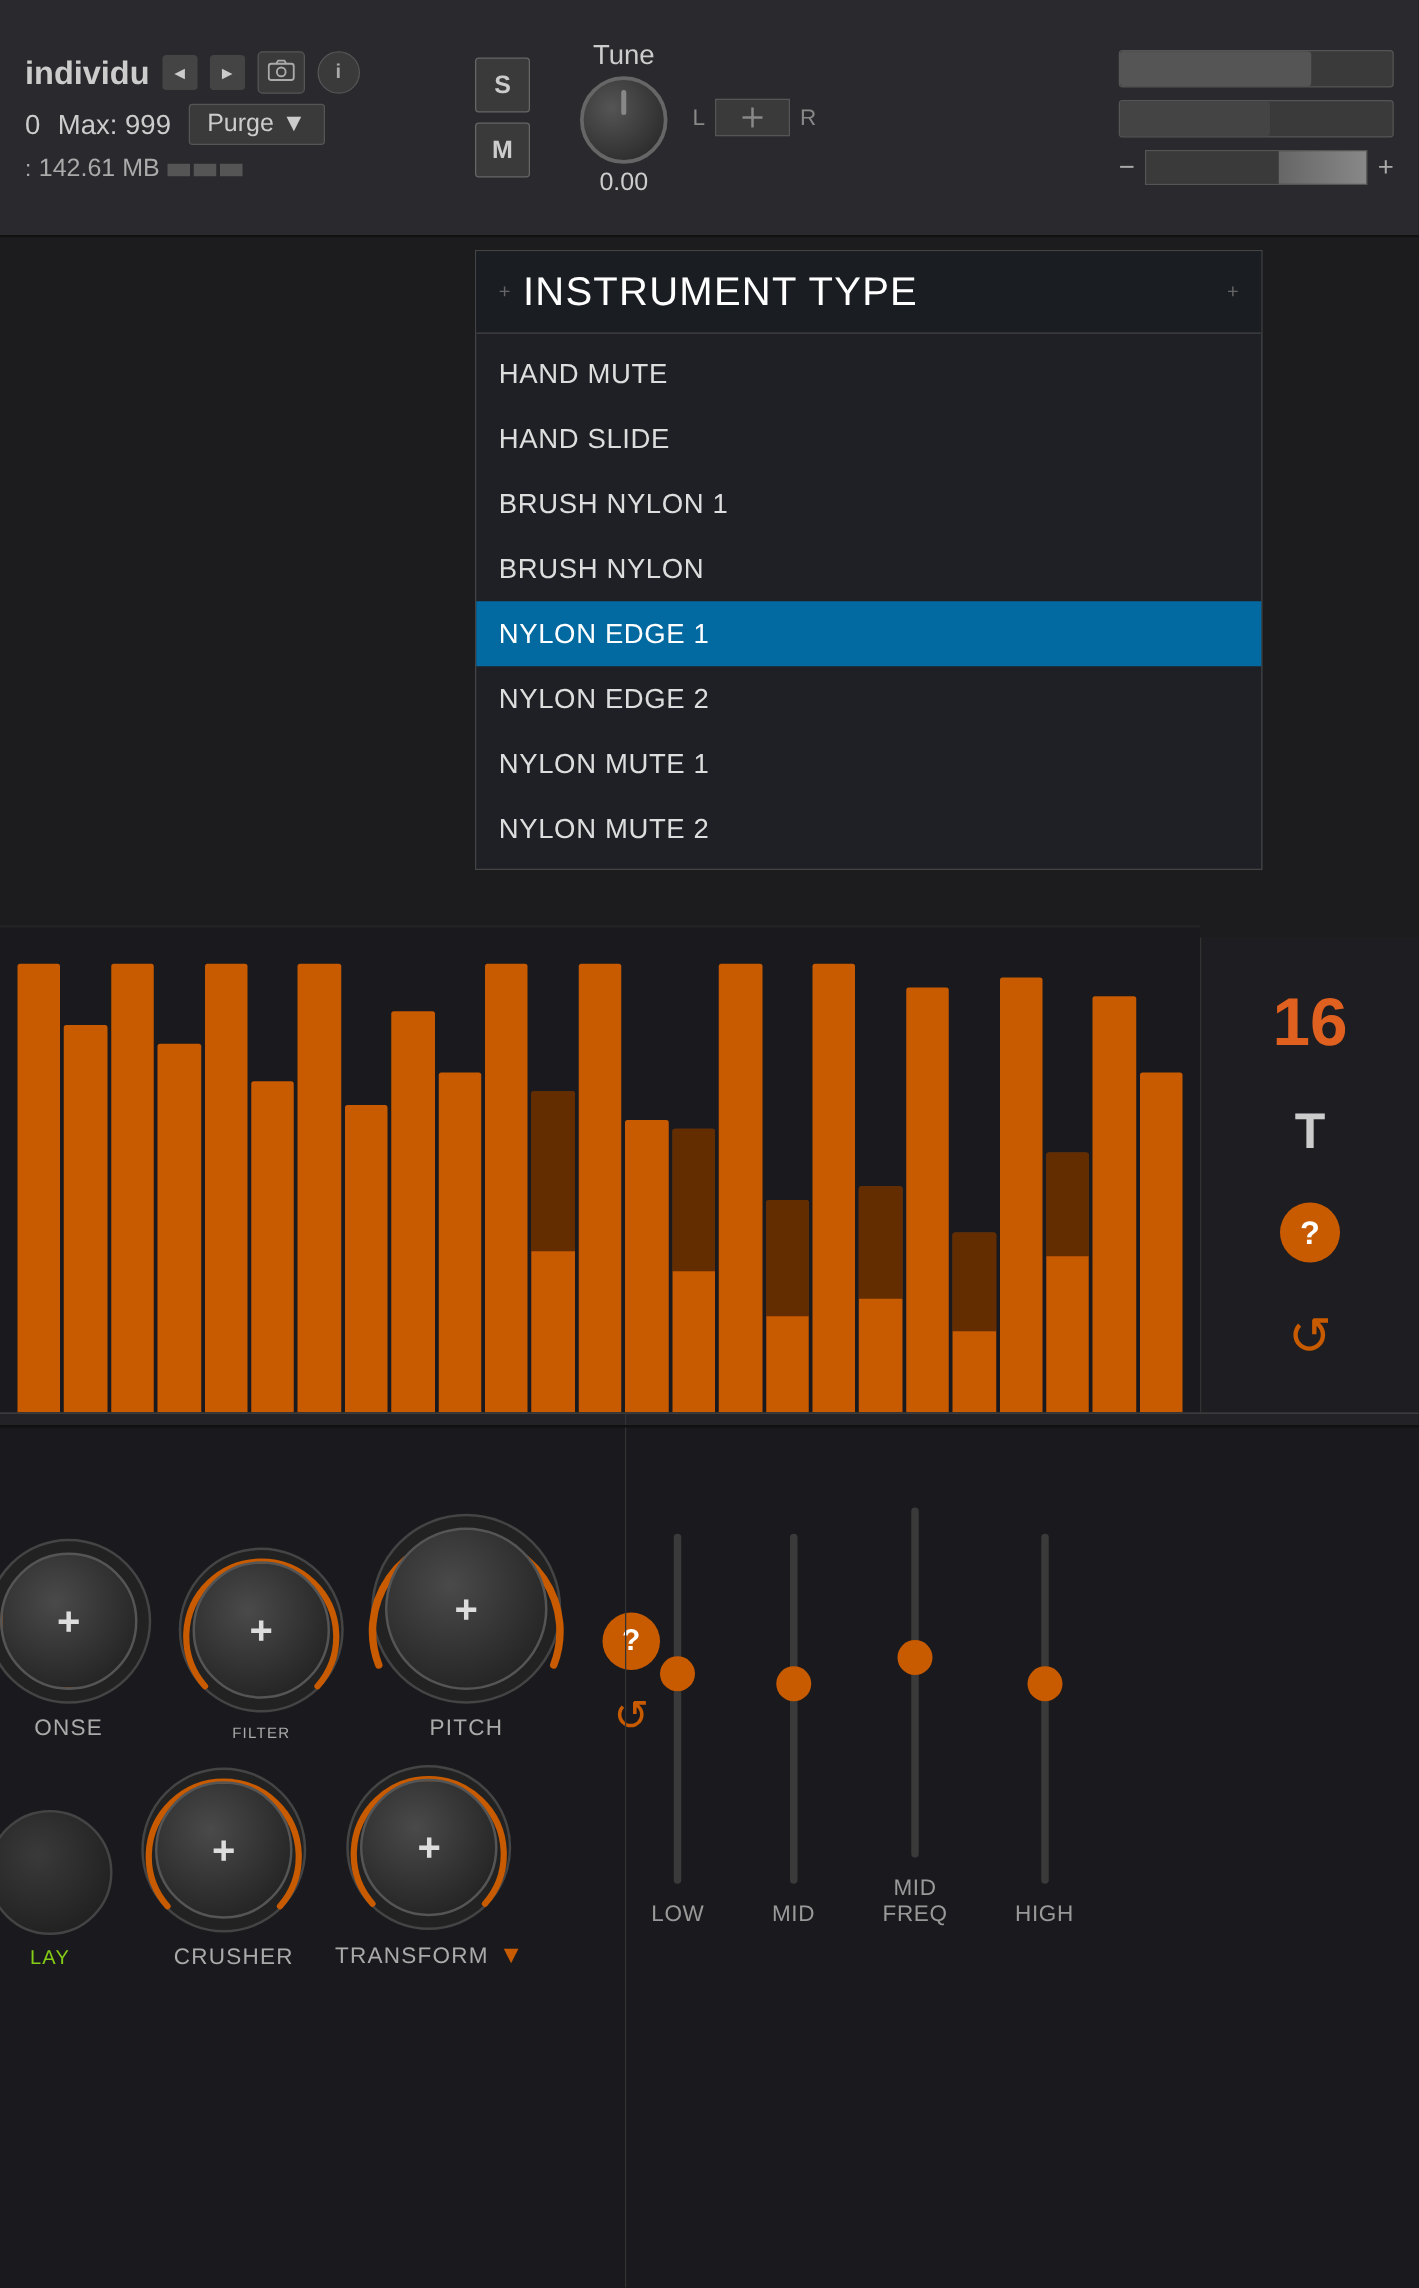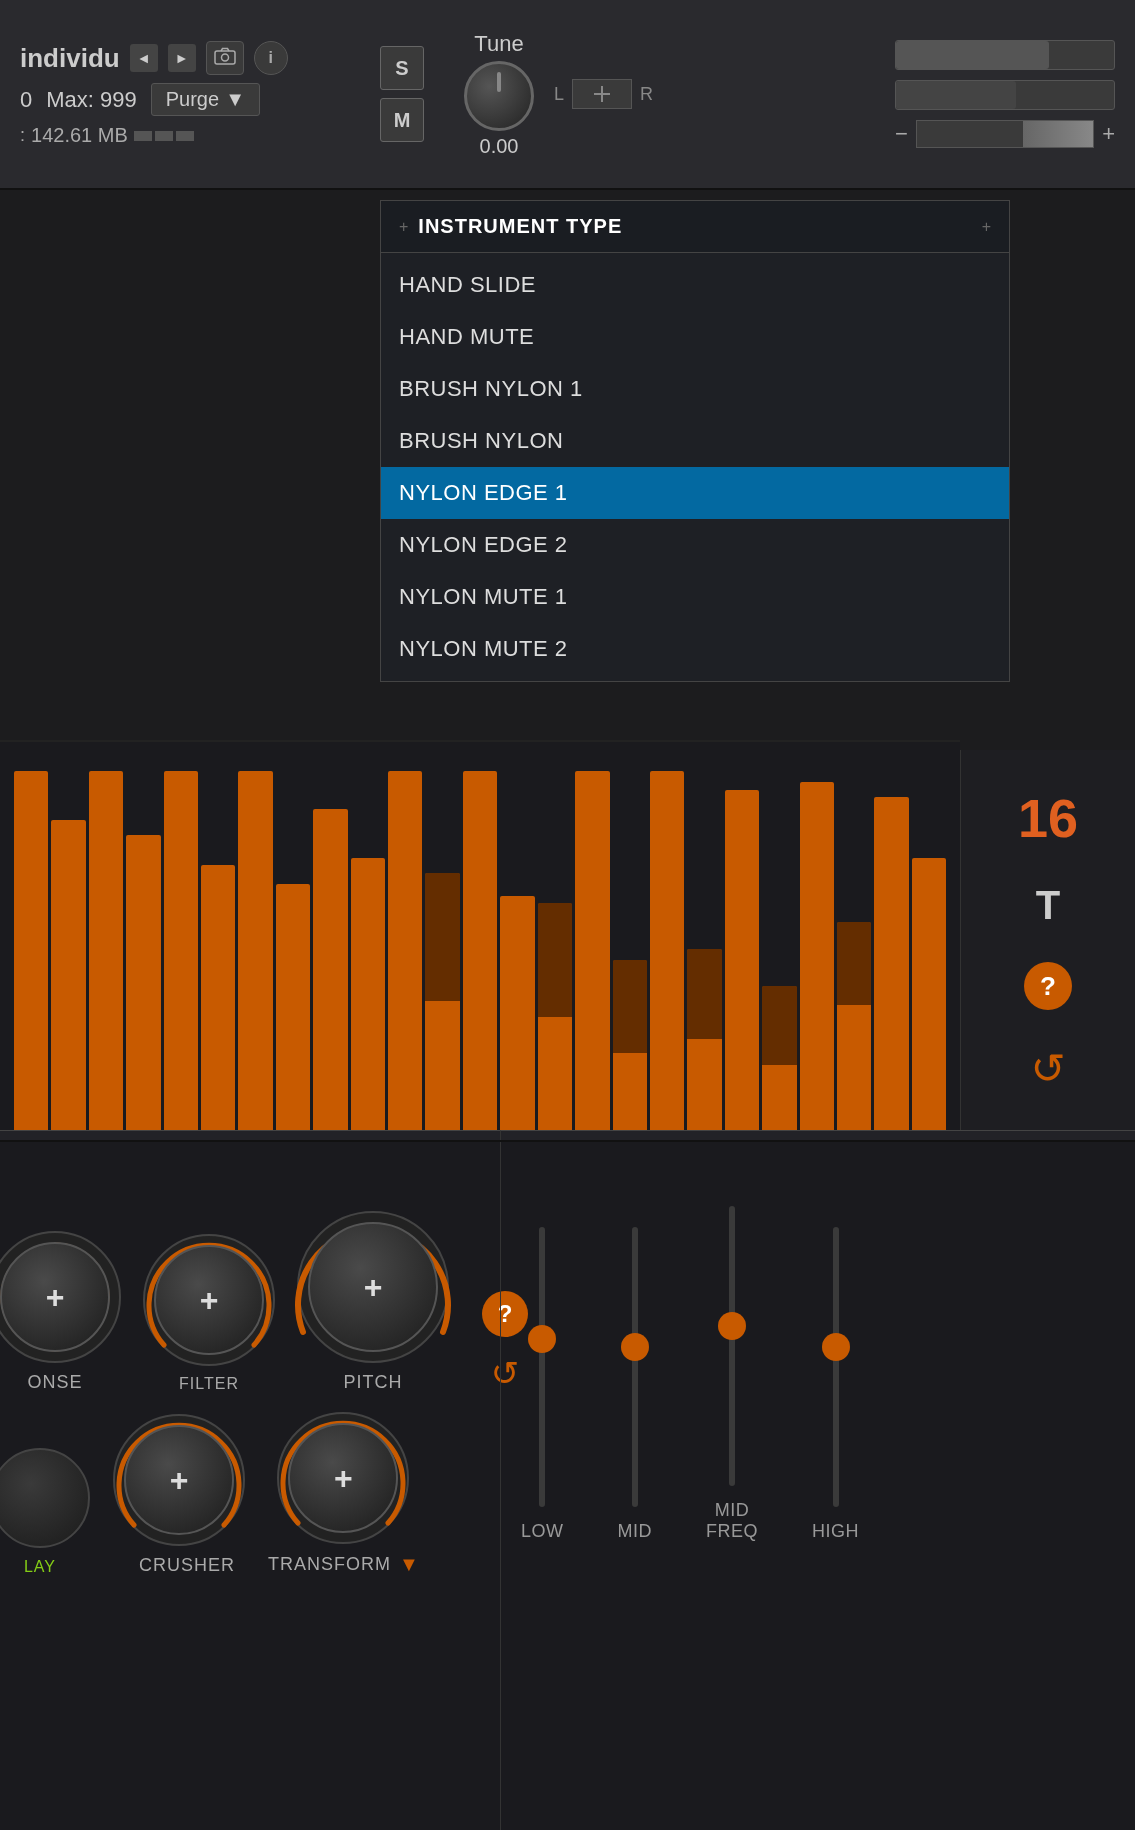--- a/index.html
+++ b/index.html
@@ -275,22 +275,22 @@
     }
 
     .dropdown-header {
       background: #1a1d22;
       padding: 14px 18px;
       border-bottom: 1px solid #444;
     }
 
     .dropdown-header-text {
       color: #fff;
-      font-size: 20px;
-      font-weight: bold;
+      font-size: 32px;
+      font-weight: normal;
       letter-spacing: 1px;
     }
 
     .dropdown-items {
       padding: 6px 0;
     }
 
     .dropdown-item {
       padding: 13px 18px;
       color: #ddd;
@@ -610,24 +610,24 @@
     <div class="dropdown-header">
 
       <div style="display:flex;align-items:center;gap:10px;">
         <span style="color:#666;font-size:16px;">+ </span>
         <span class="dropdown-header-text">INSTRUMENT TYPE</span>
         <span style="color:#666;font-size:16px;margin-left:auto;"> +</span>
       </div>
     </div>
     <div class="dropdown-items">
       <div class="dropdown-item">
+        <span>HAND MUTE</span>
+      </div>
+      <div class="dropdown-item">
         <span>HAND SLIDE</span>
-      </div>
-      <div class="dropdown-item">
-        <span>HAND MUTE</span>
       </div>
       <div class="dropdown-item">
         <span>BRUSH NYLON 1</span>
       </div>
       <div class="dropdown-item">
         <span>BRUSH NYLON</span>
       </div>
       <div class="dropdown-item selected">
         <span>NYLON EDGE 1</span>
       </div>
@@ -731,21 +731,21 @@
         <div style="display:flex;flex-direction:column;align-items:center;gap:10px;">
           <div class="knob-wrapper" style="width:130px;height:130px;">
             <svg width="150" height="150" viewBox="0 0 150 150" style="position:absolute;">
               <circle cx="75" cy="75" r="65" fill="#222" stroke="#444" stroke-width="2"></circle>
               <path d="M 30 120 a 60 60 0 1 1 90 0" fill="none" stroke="#c85a00" stroke-width="5" stroke-linecap="round"></path>
             </svg>
             <div style="width:110px;height:110px;border-radius:50%;background:radial-gradient(circle at 40% 35%,#4a4a4a,#1a1a1a);border:2px solid #555;display:flex;align-items:center;justify-content:center;position:relative;z-index:1;">
               <span style="color:#ddd;font-size:32px;font-weight:bold;">+</span>
             </div>
           </div>
-          <span style="color:#aaa;font-size:16px;letter-spacing:1px;">FILTER</span>
+          <span style="color:#aaa;font-size:12px;letter-spacing:1px;">FILTER</span>
         </div>
 
         <div style="display:flex;flex-direction:column;align-items:center;gap:10px;">
           <div class="knob-wrapper" style="width:150px;height:150px;">
             <svg width="170" height="170" viewBox="0 0 170 170" style="position:absolute;">
               <circle cx="85" cy="85" r="75" fill="#222" stroke="#444" stroke-width="2"></circle>
               <path d="M 15 130 a 75 75 0 1 1 140 0" fill="none" stroke="#c85a00" stroke-width="6" stroke-linecap="round"></path>
             </svg>
             <div style="width:130px;height:130px;border-radius:50%;background:radial-gradient(circle at 40% 35%,#4a4a4a,#1a1a1a);border:2px solid #555;display:flex;align-items:center;justify-content:center;position:relative;z-index:1;">
               <span style="color:#ddd;font-size:32px;font-weight:bold;">+</span>

